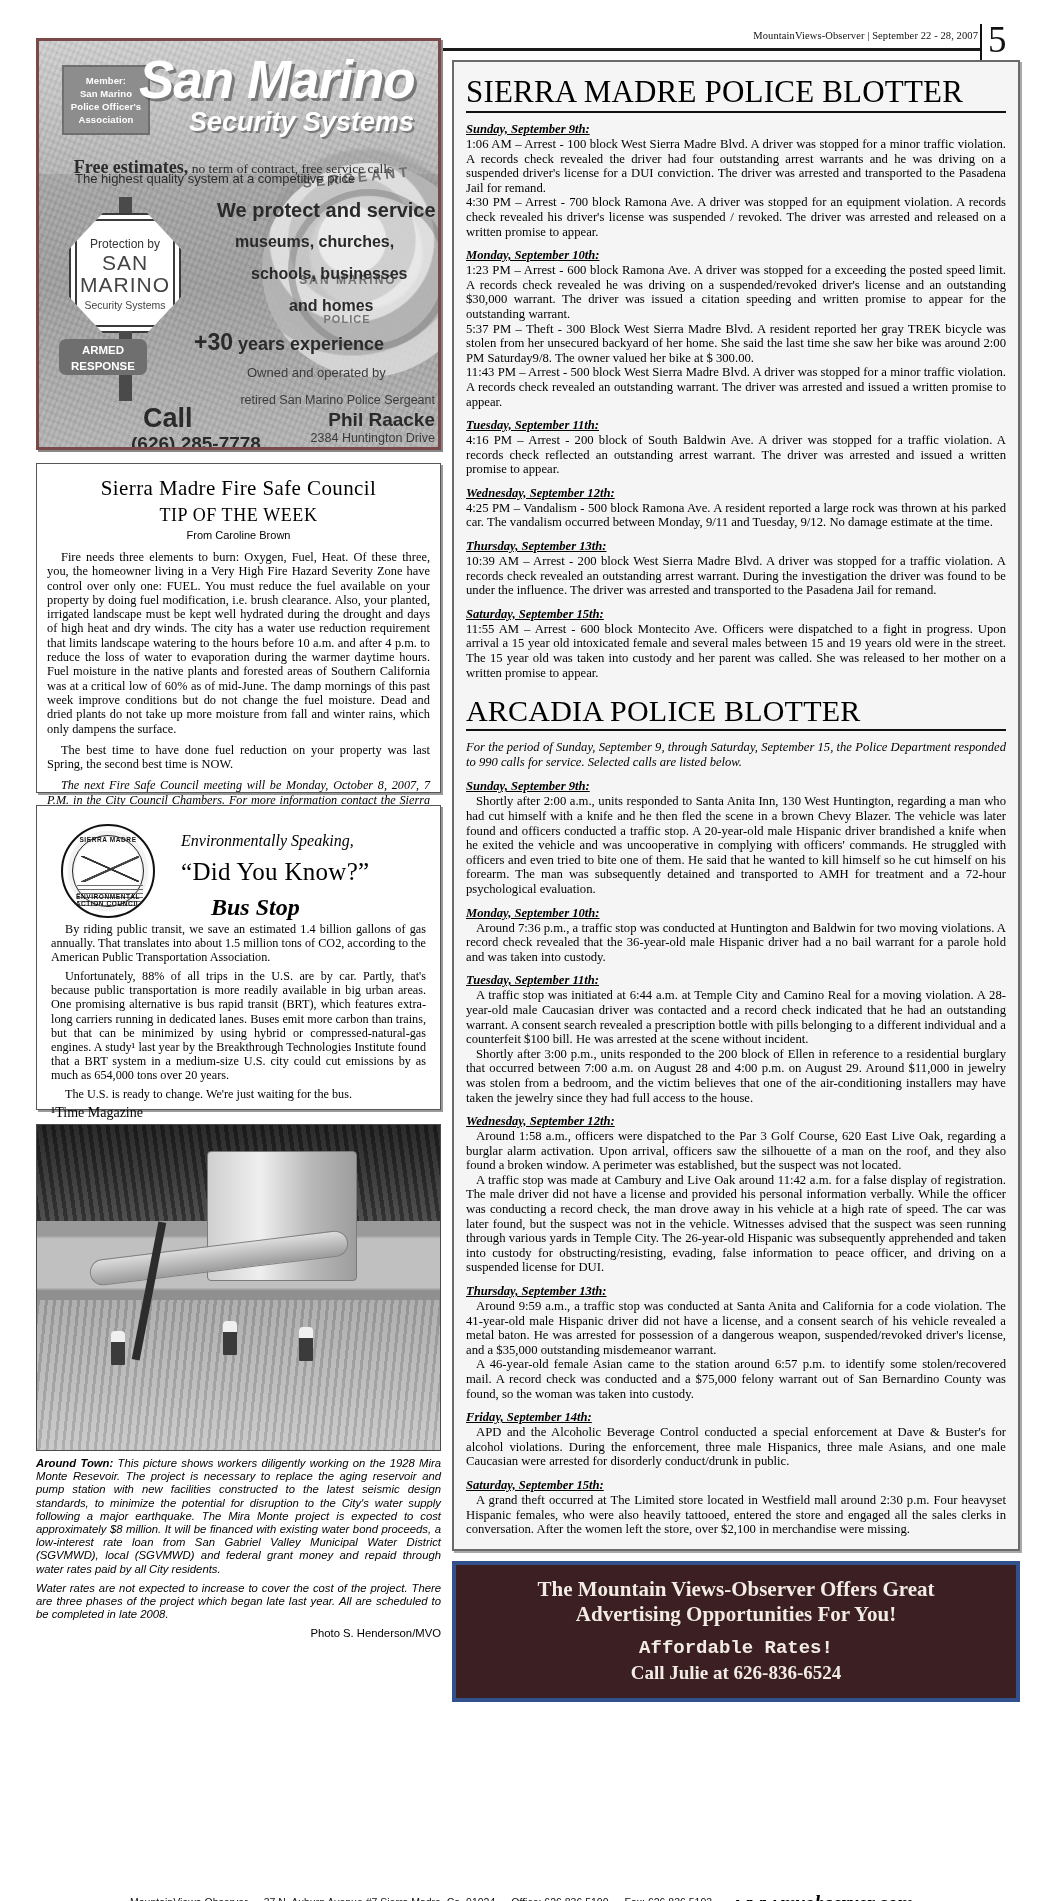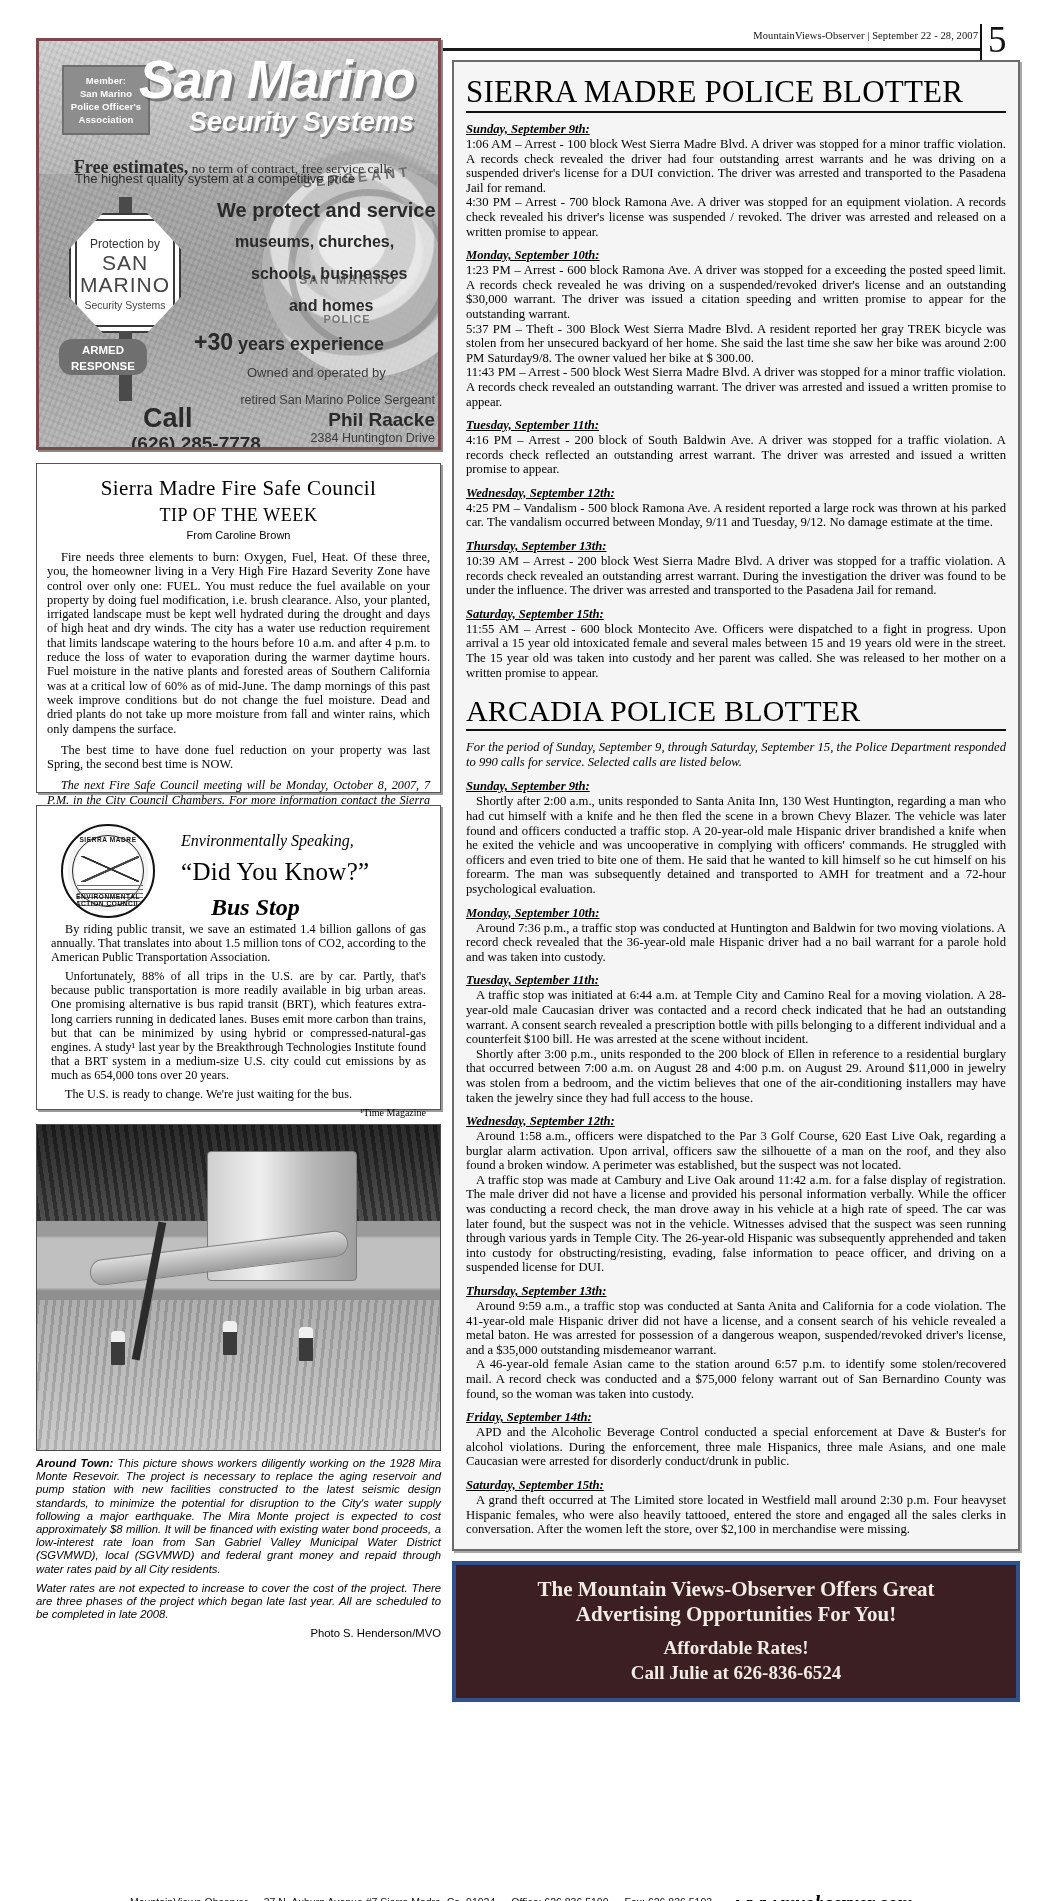--- a/index.html
+++ b/index.html
@@ -306,21 +306,21 @@
     position:absolute; left:58px; top:118px; width:13px; height:70px; background:#4a4a4a;
   }
   .sign .post-top {
     position:absolute; left:58px; top:-16px; width:13px; height:18px; background:#4a4a4a;
   }
   .armed {
     position: absolute;
     left: 20px; top: 298px;
     width: 88px; height: 36px;
     background: #6f6f6f;
-    border-radius: 13px;
+    border-radius: 7px;
     color:#fff;
     font-family:"Liberation Sans", sans-serif;
     font-weight:bold; font-size:11.5px; line-height:16px;
     text-align:center; padding-top:3px;
   }
 
   
   .box {
     position: relative;
     border: 1px solid #555;
@@ -421,21 +421,21 @@
   }
   .dyk p {
     margin: 0 0 5px 0;
     font-size: 12.2px;
     line-height: 14.1px;
     text-align: justify;
     text-indent: 14px;
     hyphens: auto;
   }
   .dyk .cite {
-    text-align: right; font-size: 10px; margin: 0 0 8px 0; text-indent: 0;
+    text-align: left; font-size: 14px; margin: 0 0 8px 0; text-indent: 0;
   }
   .dyk .footer {
     text-align: center; font-size: 11.4px; line-height: 13.6px; text-indent: 0;
   }
 
   
   .photo-wrap { margin-top: 14px; }
   .photo {
     width: 405px; height: 327px;
     background:
@@ -553,21 +553,21 @@
     text-align: center;
     color: #f2ece4;
   }
   .ad-banner .l1 {
     font-family: "Liberation Serif", serif;
     font-weight: bold;
     font-size: 21px;
     line-height: 25px;
   }
   .ad-banner .l2 {
-    font-family: Liberation Serif, serif;
+    font-family: Liberation Mono, monospace;
     font-weight: bold;
     font-size: 19px;
     margin-top: 10px;
   }
   .ad-banner .l3 {
     font-family: "Liberation Serif", serif;
     font-weight: bold;
     font-size: 19px;
     margin-top: 3px;
   }

